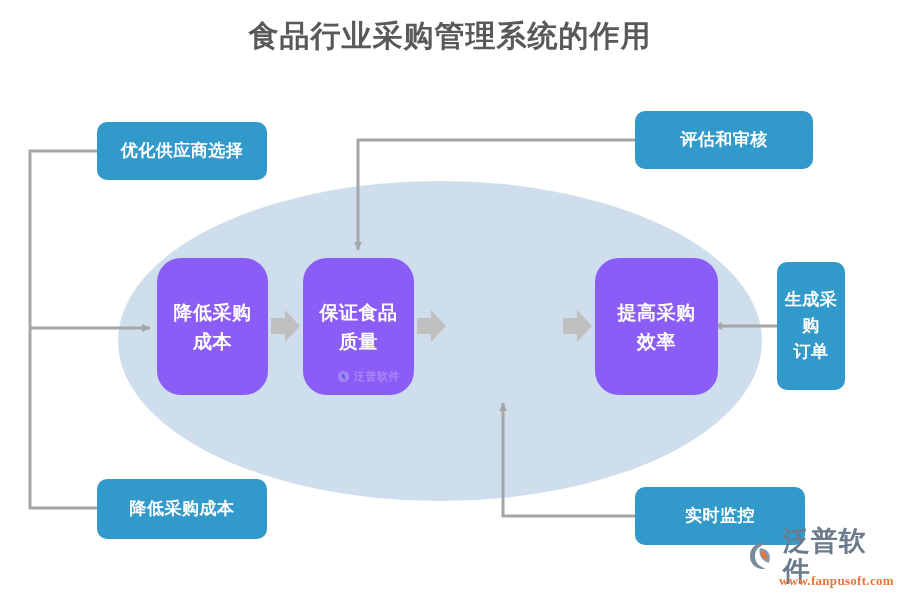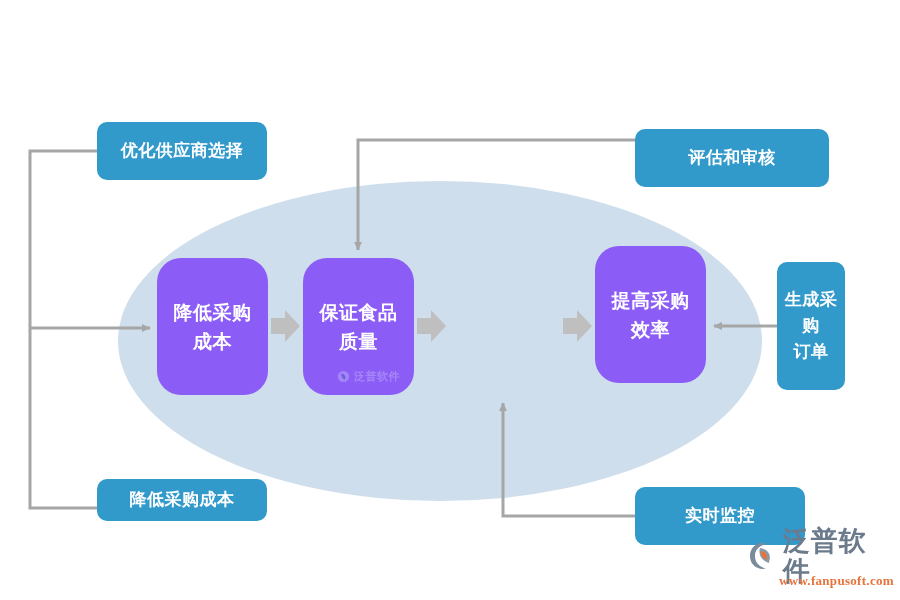--- a/index.html
+++ b/index.html
@@ -79,27 +79,27 @@
     border-radius: 10px;
     font-size: 17px;
     line-height: 26px;
     letter-spacing: 0.5px;
   }
 
   
   #node-reduce-cost   { left: 157px; top: 258px; width: 111px; height: 137px; }
   #node-food-quality  { left: 303px; top: 258px; width: 111px; height: 137px; }
   #node-inventory     { left: 449px; top: 258px; width: 111px; height: 137px; }
-  #node-efficiency    { left: 595px; top: 246px; width: 111px; height: 137px; }
+  #node-efficiency    { left: 595px; top: 258px; width: 123px; height: 137px; }
 
   
   #node-supplier-select { left: 97px;  top: 122px; width: 170px; height: 58px; }
-  #node-evaluate-audit  { left: 635px; top: 129px; width: 194px; height: 58px; }
+  #node-evaluate-audit  { left: 635px; top: 111px; width: 178px; height: 58px; }
   #node-create-po       { left: 777px; top: 262px; width: 68px;  height: 128px; }
-  #node-lower-cost      { left: 97px;  top: 479px; width: 170px; height: 42px; }
+  #node-lower-cost      { left: 97px;  top: 479px; width: 170px; height: 60px; }
   #node-realtime        { left: 635px; top: 487px; width: 170px; height: 58px; }
 
   
   .watermark {
     position: absolute;
     left: 336px;
     top: 358px;
     width: 78px;
     height: 36px;
     opacity: 0.28;
@@ -144,20 +144,21 @@
     color: #e8743b;
     font-family: "Liberation Serif", serif;
     letter-spacing: 0.3px;
   }
 </style>
 </head>
 <body>
 
 <div id="stage">
 
+  <div id="page-title">食品行业采购管理系统的作用</div>
 
   <div id="ellipse-backdrop"></div>
 
   <svg id="connectors" viewBox="0 0 900 600" xmlns="http://www.w3.org/2000/svg">
     <defs>
       <marker id="arrowThin" markerWidth="9" markerHeight="9" refX="8" refY="4.5" orient="auto" markerUnits="userSpaceOnUse">
         <path d="M0,0.6 L8.5,4.5 L0,8.4 z" fill="#a6a6a6"></path>
       </marker>
     </defs>
 

